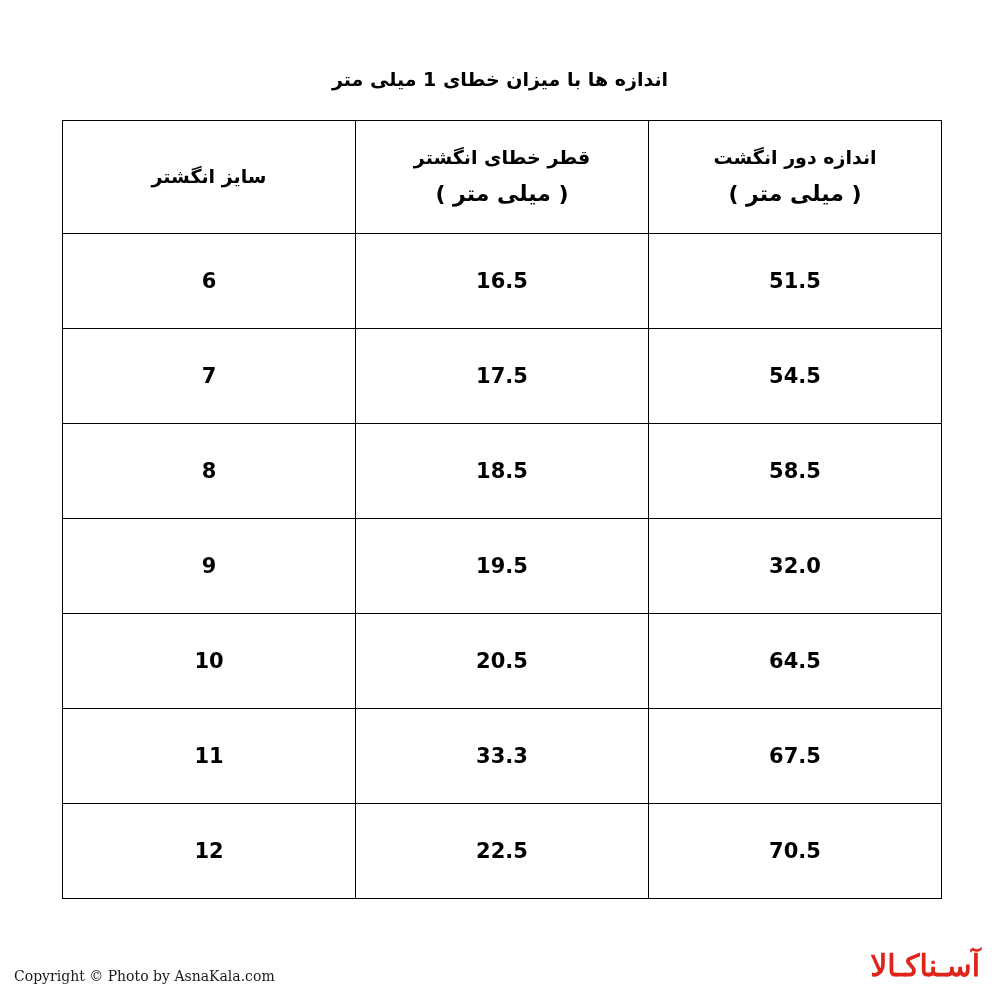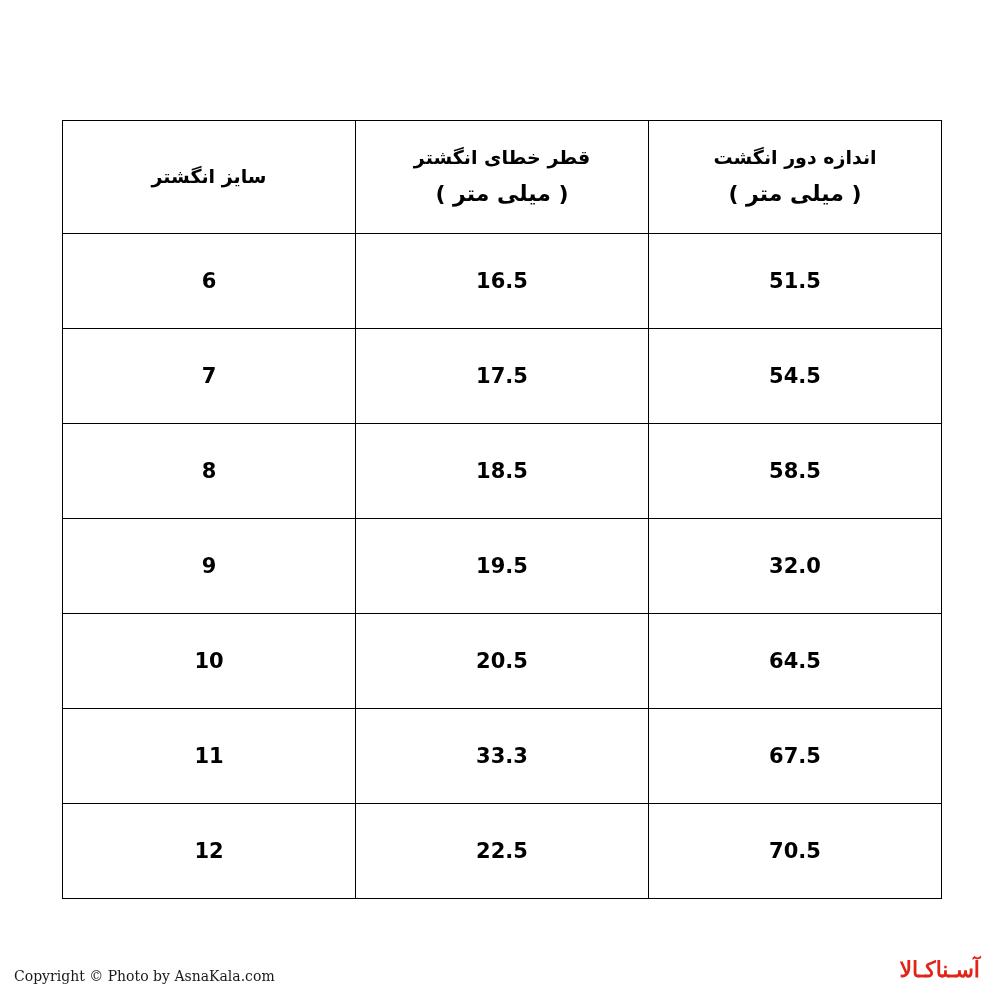--- a/index.html
+++ b/index.html
@@ -85,21 +85,21 @@
   .watermark .brand-latin {
     font-family: "DejaVu Serif", "Liberation Serif", serif;
     font-size: 52px;
     font-weight: bold;
     color: #e2231a;
     line-height: 1;
     letter-spacing: -1px;
   }
   .watermark .brand-fa {
     font-family: Liberation Sans, sans-serif;
-    font-size: 22px;
+    font-size: 30px;
     font-weight: bold;
     color: #e2231a;
     direction: rtl;
     line-height: 1.1;
     margin-top: 2px;
   }
 
   .copyright {
     position: absolute;
     left: 14px;
@@ -108,20 +108,21 @@
     font-size: 14px;
     color: #1a1a1a;
     direction: ltr;
   }
 </style>
 </head>
 <body>
 
 <div class="page">
 
+  <div class="title">اندازه ها با میزان خطای 1 میلی متر</div>
 
   <table class="size-table">
     <thead>
       <tr>
         <th class="col-a">
           <span>اندازه دور انگشت</span>
           <span class="sub">( میلی متر )</span>
         </th>
         <th class="col-b">
           <span>قطر خطای انگشتر</span>

